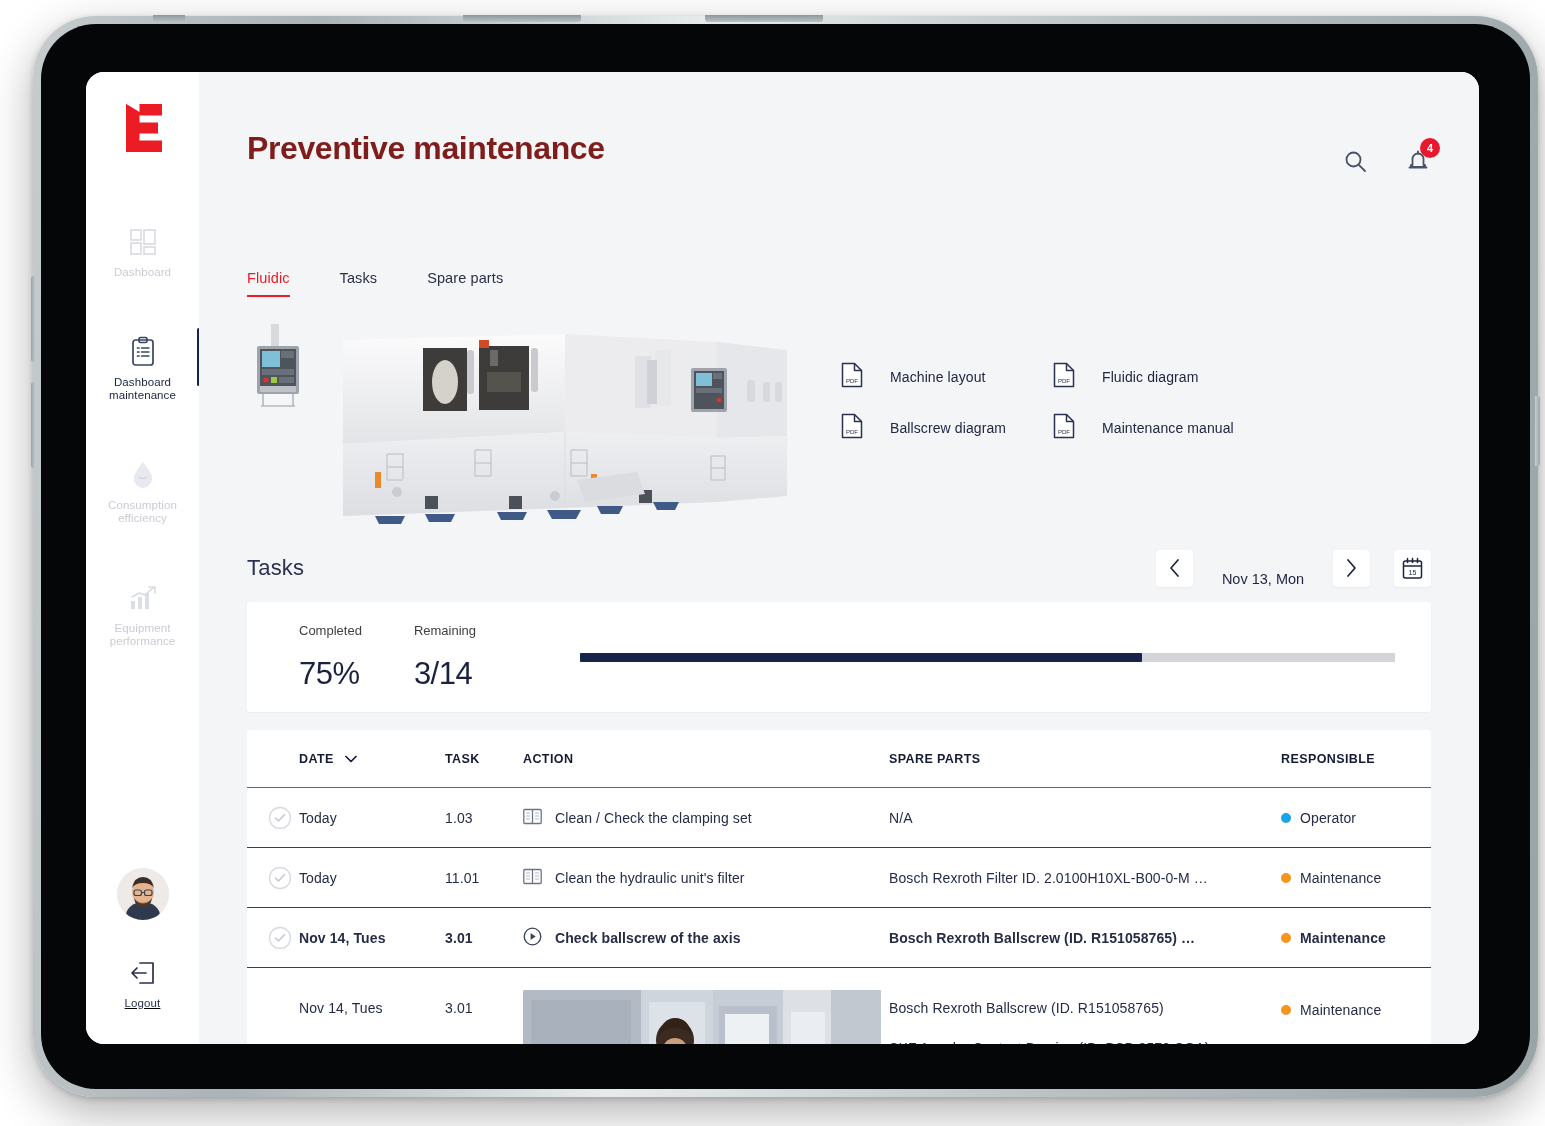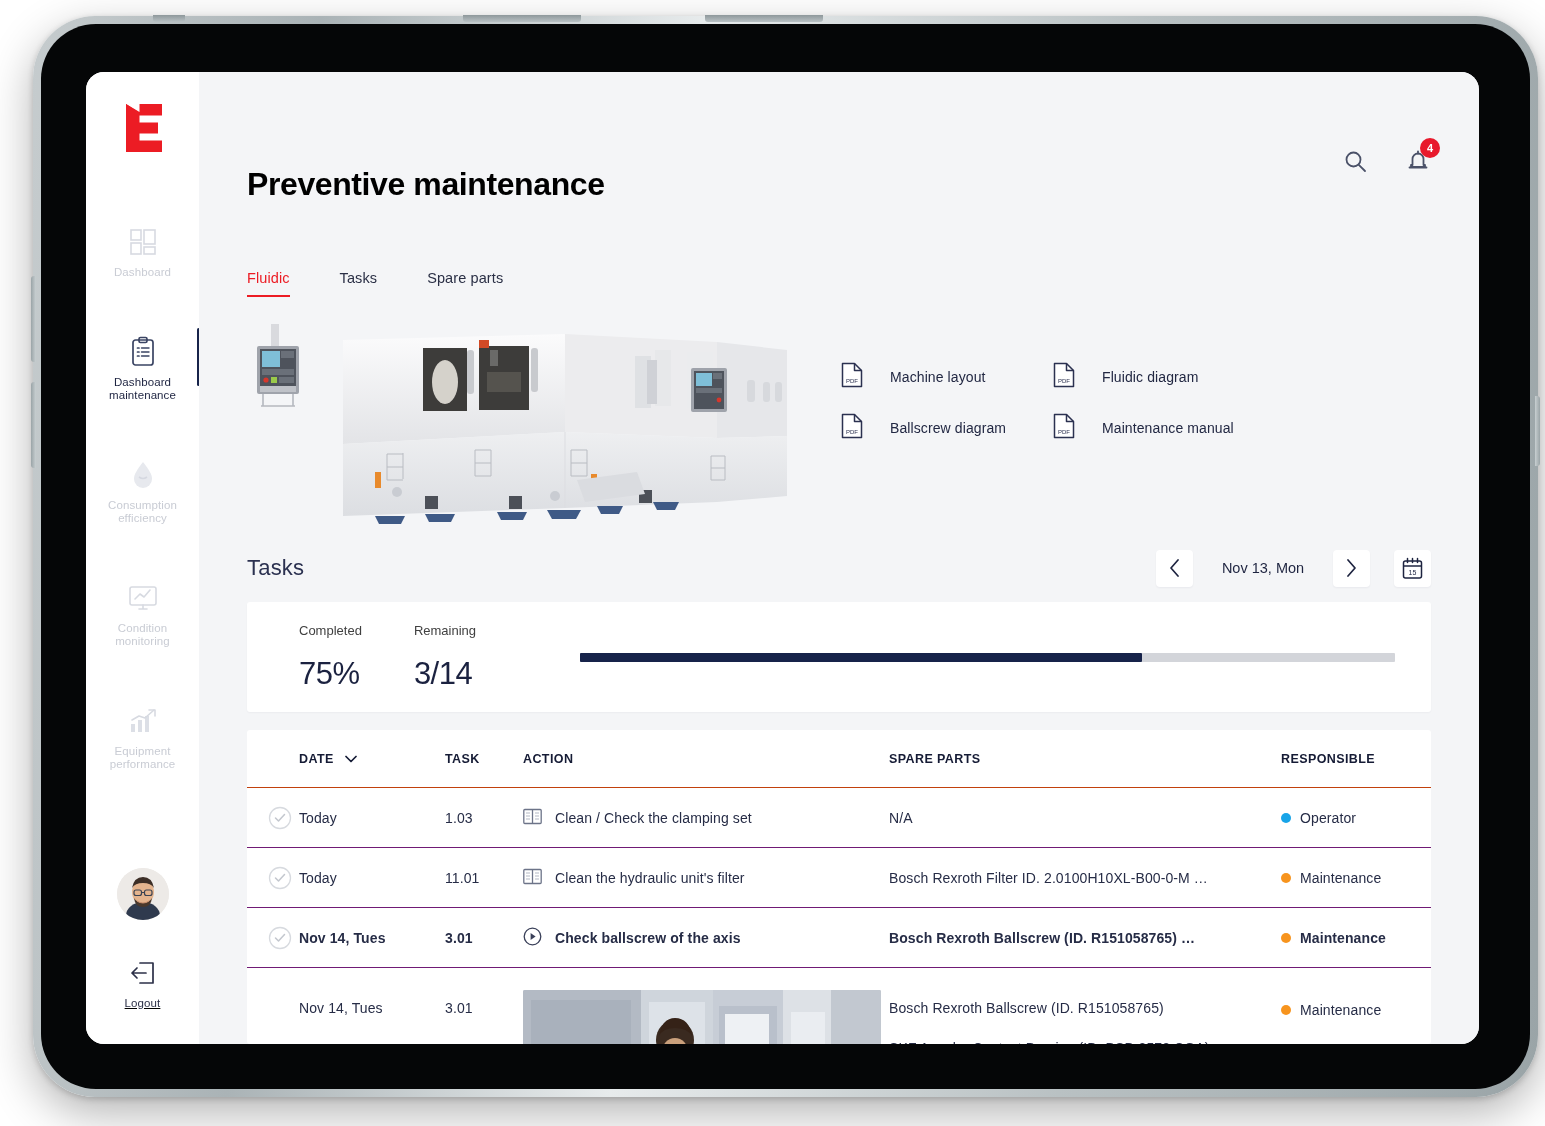--- a/index.html
+++ b/index.html
@@ -117,22 +117,22 @@
     overflow: hidden;
   }
 
   #topbar {
     position: absolute; left: 0; right: 0; top: 0;
     height: 126px;
     padding: 0 52px 0 48px;
   }
   #page-title {
     font-size: 32px; font-weight: bold;
-    color: #000000; letter-spacing: -.4px;
-    padding-top: 94px;
+    color: #7f1d1d; letter-spacing: -.4px;
+    padding-top: 58px;
   }
   #top-actions {
     position: absolute; right: 48px; top: 76px;
     display: flex; align-items: center; gap: 38px;
   }
   .top-icon { cursor: pointer; position: relative; }
   #notif-badge {
     position: absolute; right: -9px; top: -10px;
     min-width: 20px; height: 20px;
     background: #e8192c; color: #fff;
@@ -169,21 +169,21 @@
   .pdf-link { display: flex; align-items: center; gap: 27px; cursor: pointer; }
   .pdf-label { font-size: 14px; color: #222843; letter-spacing: .1px; }
 
   
   #tasks-head {
     position: absolute; left: 48px; right: 48px; top: 470px;
     height: 52px;
     display: flex; align-items: center; justify-content: space-between;
   }
   #tasks-title { font-size: 22px; color: #2b3150; letter-spacing: .2px; }
-  #date-nav { display: flex; align-items: center; gap: 4px; }
+  #date-nav { display: flex; align-items: flex-end; gap: 4px; }
   .date-btn {
     width: 37px; height: 37px;
     background: #fff; border-radius: 4px;
     display: flex; align-items: center; justify-content: center;
     cursor: pointer;
     box-shadow: 0 1px 2px rgba(20,27,56,.05);
   }
   #date-label {
     font-size: 14.5px; color: #1e2440;
     padding: 0 22px; min-width: 132px; text-align: center;
@@ -308,33 +308,20 @@
           <path d="M15 3 C9 11 6 15 6 20 a9 9 0 0 0 18 0 c0-5-3-9-9-17 Z" fill="#e7e9ee"></path>
           <path d="M11 18 q4 3 8 0" fill="none" stroke="#d5d8e0" stroke-width="1.6"></path>
         </svg>
       </div>
       <div class="nav-label">
         <span>Consumption</span><br>
         <span>efficiency</span>
       </div>
     </div>
 
-    <div class="nav-item">
-      <div class="nav-icon">
-        <svg width="32" height="30" viewBox="0 0 32 30">
-          <rect x="3" y="4" width="26" height="18" rx="2" fill="none" stroke="#d7dae1" stroke-width="1.6"></rect>
-          <path d="M8 16 l5-5 4 3 6-7" fill="none" stroke="#d7dae1" stroke-width="1.6" stroke-linecap="round" stroke-linejoin="round"></path>
-          <path d="M12 26 h8 M16 22 v4" stroke="#d7dae1" stroke-width="1.6" stroke-linecap="round"></path>
-        </svg>
-      </div>
-      <div class="nav-label">
-        <span>Condition</span><br>
-        <span>monitoring</span>
-      </div>
-    </div>
 
     <div class="nav-item">
       <div class="nav-icon">
         <svg width="32" height="30" viewBox="0 0 32 30">
           <rect x="4" y="18" width="4" height="8" fill="#dcdfe6"></rect>
           <rect x="11" y="14" width="4" height="12" fill="#dcdfe6"></rect>
           <rect x="18" y="10" width="4" height="16" fill="#dcdfe6"></rect>
           <path d="M5 14 l7-4 6 2 9-8" fill="none" stroke="#d7dae1" stroke-width="1.6" stroke-linecap="round" stroke-linejoin="round"></path>
           <path d="M22 4 h6 v6" fill="none" stroke="#d7dae1" stroke-width="1.6" stroke-linecap="round" stroke-linejoin="round"></path>
         </svg>

